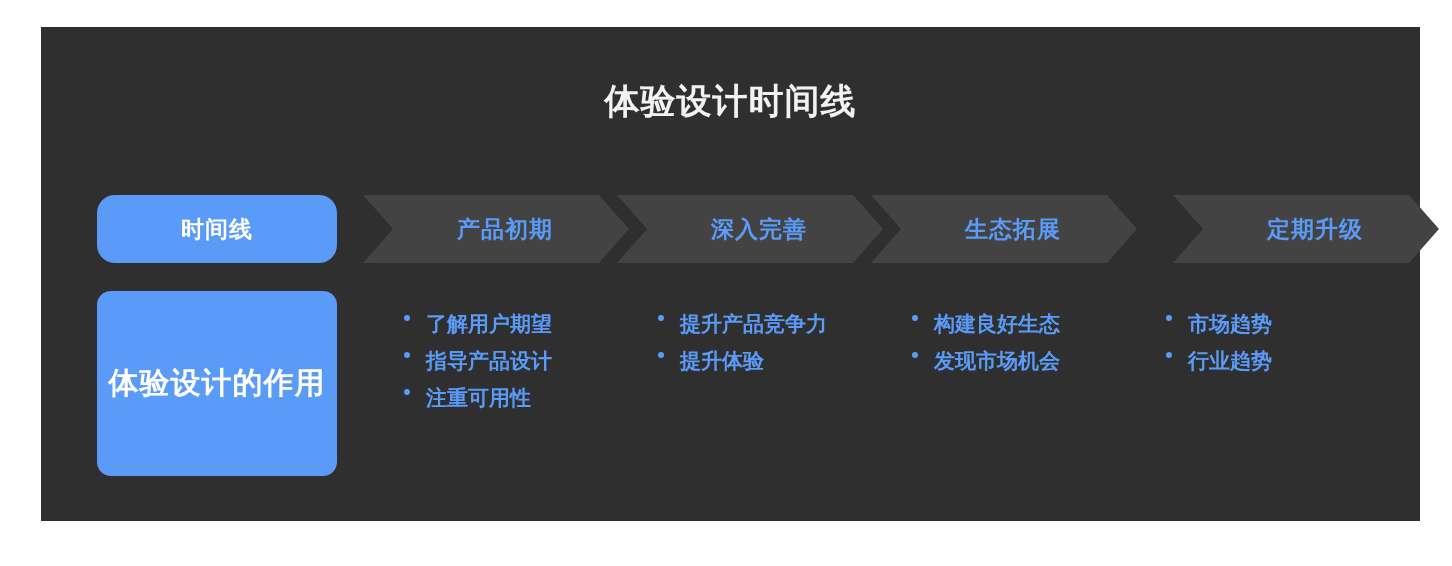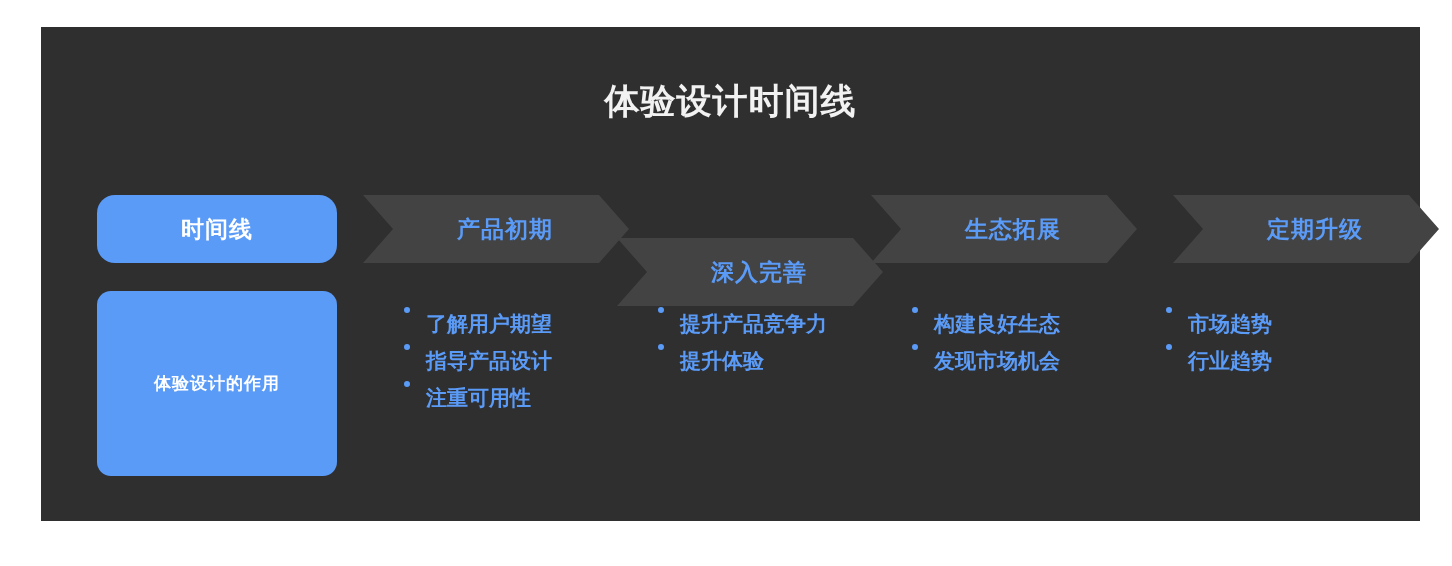--- a/index.html
+++ b/index.html
@@ -87,21 +87,21 @@
     font-size: 23px;
     font-weight: bold;
     letter-spacing: 1px;
     box-sizing: border-box;
     -webkit-clip-path: polygon(0 0, calc(100% - 30px) 0, 100% 50%, calc(100% - 30px) 100%, 0 100%, 30px 50%);
     clip-path: polygon(0 0, calc(100% - 30px) 0, 100% 50%, calc(100% - 30px) 100%, 0 100%, 30px 50%);
     padding-left: 18px;
   }
 
   .chevron.c0 { left: 266px; width: 266px; }
-  .chevron.c1 { left: 520px; width: 266px; margin-top: 43px; }
+  .chevron.c1 { left: 520px; width: 266px; }
   .chevron.c2 { left: 774px; width: 266px; }
   .chevron.c3 { left: 1076px; width: 266px; }
 
   
   .role-row {
     position: absolute;
     left: 56px;
     top: 264px;
     width: 1300px;
     height: 185px;
@@ -112,40 +112,40 @@
     left: 0;
     top: 0;
     width: 240px;
     height: 185px;
     background: #5b9bf8;
     border-radius: 14px;
     display: flex;
     align-items: center;
     justify-content: center;
     color: #ffffff;
-    font-size: 17px;
+    font-size: 30px;
     font-weight: bold;
     letter-spacing: 1px;
     box-sizing: border-box;
   }
 
   .bullet-col {
     position: absolute;
     top: 22px;
     width: 250px;
   }
 
   .bullet-col.b0 { left: 307px; }
   .bullet-col.b1 { left: 561px; }
   .bullet-col.b2 { left: 815px; }
   .bullet-col.b3 { left: 1069px; }
 
   .bullet-item {
     display: flex;
-    align-items: flex-start;
+    align-items: center;
     color: #5b9bf8;
     font-size: 21px;
     font-weight: bold;
     line-height: 1.0;
     margin-bottom: 16px;
     white-space: nowrap;
   }
 
   .bullet-dot {
     width: 6px;

